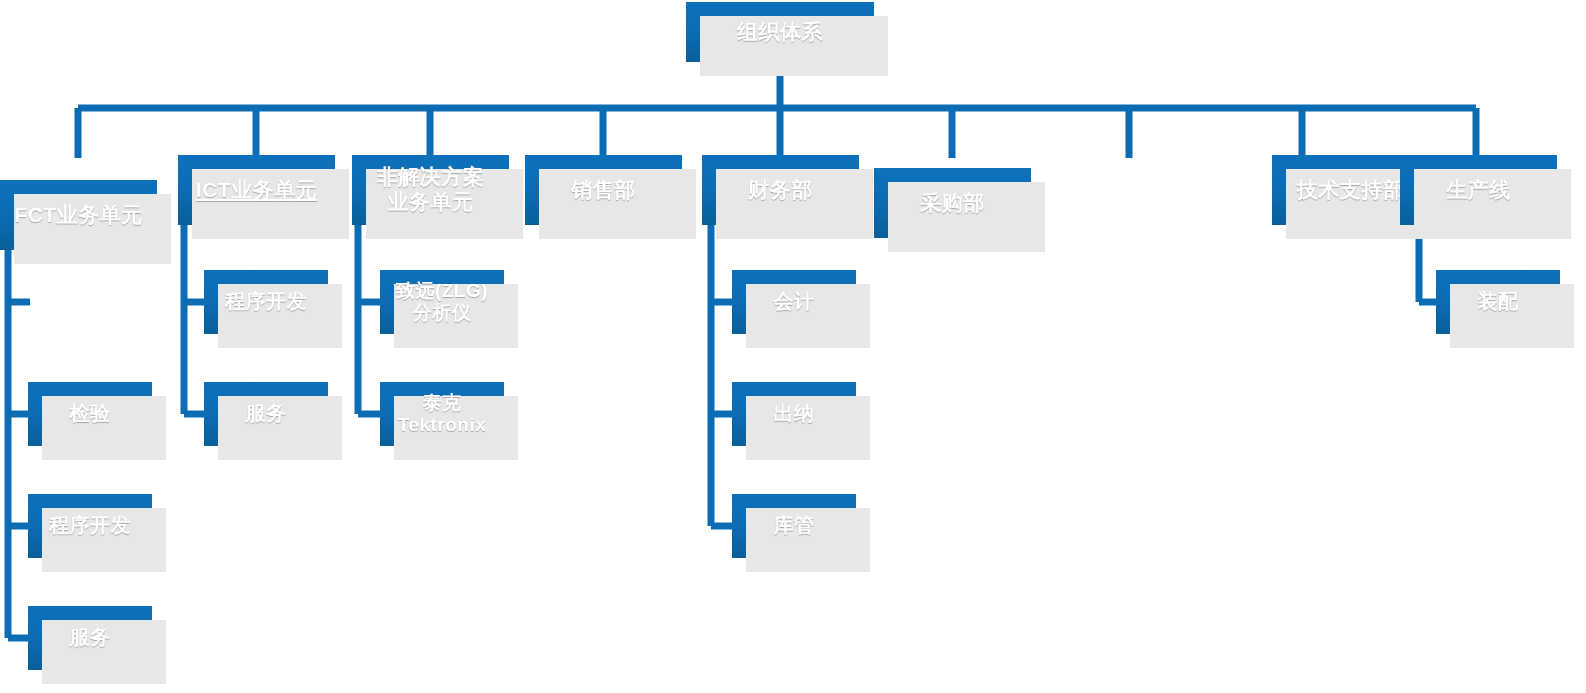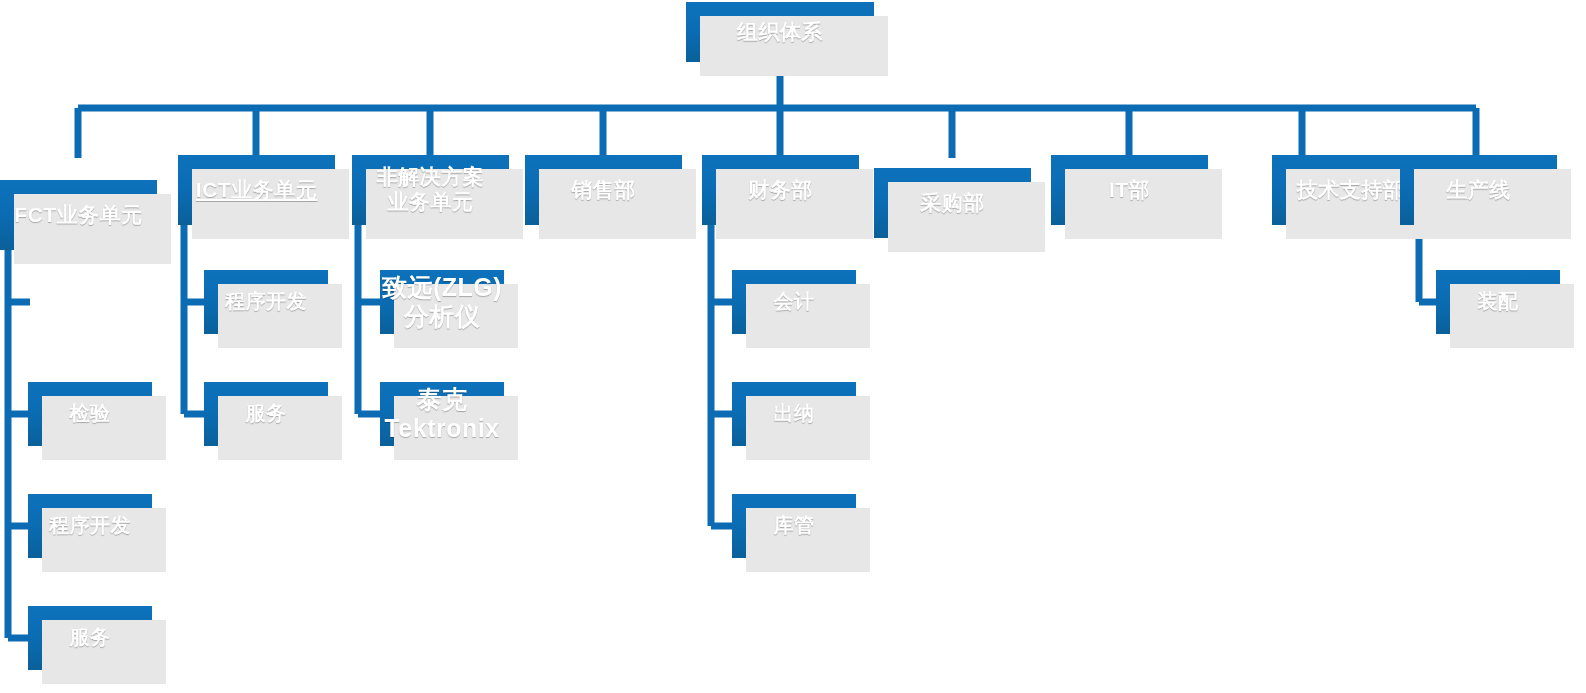--- a/index.html
+++ b/index.html
@@ -58,21 +58,21 @@
     top: 14px;
     width: 100%;
     height: 100%;
     background: #e7e7e7;
     z-index: -1;
   }
 
   .node.root     { font-size: 21px; }
   .node.level1   { font-size: 21px; }
   .node.level2   { font-size: 20px; }
-  .node.level2.small { font-size: 25px; }
+  .node.level2.small { font-size: 19px; }
 
   .node-label { display: block; width: 100%; }
 </style>
 </head>
 <body>
 
 <div id="chart">
 
   <svg id="lines" viewBox="0 0 1586 693" width="1586" height="693" aria-hidden="true">
     <g stroke="#0b6cb4" stroke-width="7" fill="none" stroke-linecap="butt">
@@ -137,23 +137,20 @@
   </div>
 
   <div class="node level1" style="left:702px; top:155px; width:157px; height:70px;">
     <span class="node-label">财务部</span>
   </div>
 
   <div class="node level1" style="left:874px; top:168px; width:157px; height:70px;">
     <span class="node-label">采购部</span>
   </div>
 
-  <div class="node level1" style="left:1051px; top:155px; width:157px; height:70px;">
-    <span class="node-label">IT部</span>
-  </div>
 
   <div class="node level1" style="left:1224px; top:155px; width:157px; height:70px;margin-left:48px;">
     <span class="node-label">技术支持部</span>
   </div>
 
   <div class="node level1" style="left:1400px; top:155px; width:157px; height:70px;">
     <span class="node-label">生产线</span>
   </div>
 
 

